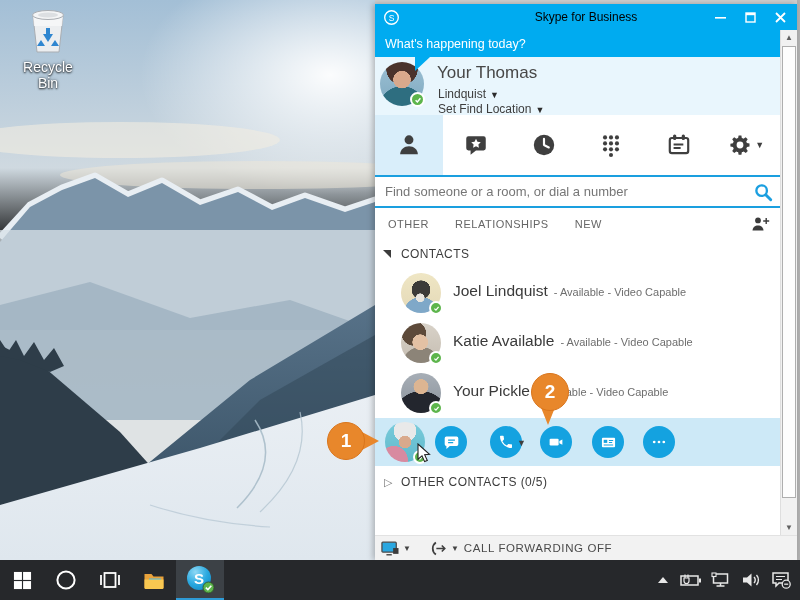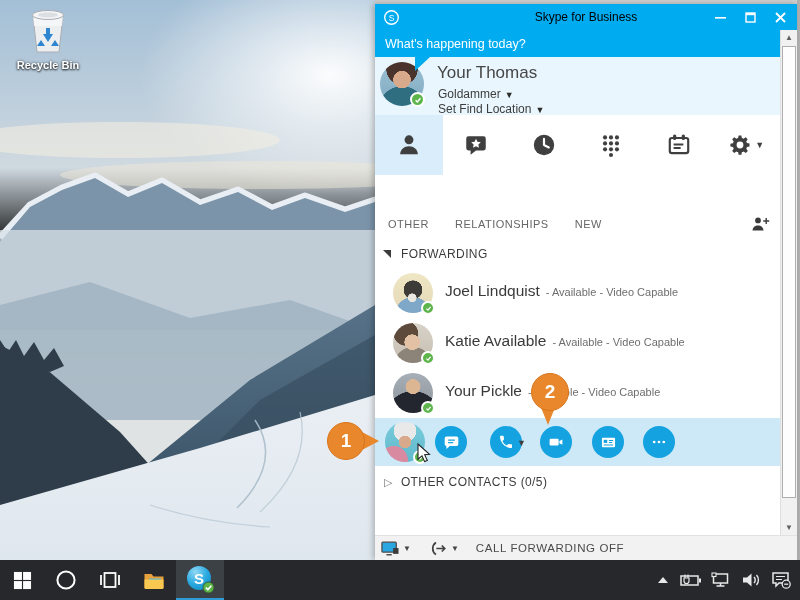--- a/index.html
+++ b/index.html
@@ -4,21 +4,21 @@
 <style>
   * { margin:0; padding:0; box-sizing:border-box; }
   html,body { width:800px; height:600px; overflow:hidden; font-family:"Liberation Sans", sans-serif; }
   .screen { position:relative; width:800px; height:600px; background:#9db8cc; }
 
   
   .wallpaper { position:absolute; left:0; top:0; width:800px; height:560px; }
 
   
   .recycle-bin { position:absolute; left:16px; top:6px; width:64px; height:72px; text-align:center; cursor:default; }
-  .recycle-bin .label { margin-top:1px; font-size:11px; color:#fff; text-shadow:0 1px 2px rgba(0,0,0,.85), 0 0 3px rgba(0,0,0,.6);font-weight:bold; }
+  .recycle-bin .label { margin-top:1px; font-size:14px; color:#fff; text-shadow:0 1px 2px rgba(0,0,0,.85), 0 0 3px rgba(0,0,0,.6); }
 
   
   .edge-top   { position:absolute; left:375px; top:0; width:425px; height:4px; background:#cfcfcf; }
   .edge-right { position:absolute; left:797px; top:0; width:3px; height:560px; background:#b1b1b1; }
   .window { position:absolute; left:375px; top:4px; width:422px; height:556px; background:#fff; box-shadow:-2px 0 6px rgba(0,0,0,.25); }
 
   .titlebar { position:absolute; left:0; top:0; width:100%; height:26px; background:#00abf0; display:flex; align-items:center; }
   .titlebar .logo { margin-left:8px; width:17px; height:17px; flex:0 0 auto; }
   .titlebar .title { position:absolute; left:0; right:0; text-align:center; color:#000000; font-size:12px; }
   .win-controls { position:absolute; right:2px; top:0; height:26px; display:flex; }
@@ -57,21 +57,21 @@
 
   .tabsrow { position:absolute; left:0; top:204px; width:405px; height:32px; background:#fff; display:flex; align-items:stretch; }
   .tab { display:flex; align-items:center; padding:0 13px; font-size:11px; letter-spacing:.5px; color:#666; }
   .tab.selected { background:#d9eefa; color:#404040; }
   .add-contact { margin-left:auto; width:40px; display:flex; align-items:center; justify-content:center; }
 
   .group-header { position:absolute; left:0; width:405px; height:28px; display:flex; align-items:center; font-size:12px; letter-spacing:.4px; color:#3c3c3c; background:#fff; }
   .group-header .tri-open { width:0; height:0; border-top:8px solid #3c3c3c; border-left:8px solid transparent; margin:0 10px 0 8px; }
   .group-header .tri-closed { color:#707070; font-size:11px; margin:0 8px 0 9px; }
 
-  .contact-row { position:absolute; left:8px; width:405px; height:50px; background:#fff; }
+  .contact-row { position:absolute; left:16px; width:405px; height:50px; background:#fff; }
   .contact-row .avatar { position:absolute; left:10px; top:5px; width:40px; height:40px; }
   .contact-row .presence { right:-2px; bottom:-2px; width:14px; height:14px; }
   .contact-row .cname { position:absolute; left:62px; top:14px; font-size:15.5px; color:#3a3a3a; white-space:nowrap; }
   .contact-row .cdetail { font-size:11px; color:#6e6e6e; margin-left:6px; }
 
   .av-joel { background:
       radial-gradient(circle at 48% 62%, #e9e6df 0 13%, rgba(0,0,0,0) 14%),
       radial-gradient(circle at 50% 42%, #3c3b38 0 30%, rgba(0,0,0,0) 31%),
       radial-gradient(circle at 50% 105%, #7fa8c8 0 38%, rgba(0,0,0,0) 39%),
       linear-gradient(#efe6c4, #e4d9b8); }
@@ -95,21 +95,21 @@
   .hover-row .presence { right:-2px; bottom:-2px; width:14px; height:14px; }
   .action-btn { position:absolute; top:8px; width:32px; height:32px; border-radius:50%; background:#14a2e0; display:flex; align-items:center; justify-content:center; }
   .action-btn svg { display:block; }
   .phone-caret { position:absolute; top:20px; font-size:9px; color:#3f3f3f; }
 
   .filler { position:absolute; left:0; top:494px; width:405px; height:37px; background:#fff; }
 
   .bottombar { position:absolute; left:0; top:531px; width:422px; height:25px; background:#f2f2f2; border-top:1px solid #e2e2e2; display:flex; align-items:center; }
   .bottombar .dev-btn, .bottombar .fwd-btn { display:flex; align-items:center; padding:0 5px; height:100%; }
   .bottombar .caret { font-size:8px; color:#444; margin-left:3px; }
-  .bottombar .cf-text { font-size:11.5px; color:#4a4a4a; letter-spacing:.6px; margin-left:12px; }
+  .bottombar .cf-text { font-size:11.5px; color:#4a4a4a; letter-spacing:.6px; }
 
   
   .scrollbar { position:absolute; right:0; top:26px; width:17px; height:505px; background:#f1f1f1; border-left:1px solid #dedede; }
   .sb-arrow { position:absolute; left:0; width:16px; height:15px; display:flex; align-items:center; justify-content:center; color:#606060; font-size:8px; background:#f1f1f1; }
   .sb-up { top:0; } .sb-down { bottom:0; }
   .sb-thumb { position:absolute; left:1px; top:16px; width:14px; height:452px; background:#fdfdfd; border:1px solid #aeaeae; }
 
   
   .callout { position:absolute; width:38px; height:38px; border-radius:50%; background:#e8872b; border:1px solid #d9751c; color:#fff; font-size:19px; font-weight:bold; display:flex; align-items:center; justify-content:center; z-index:30; }
   .callout-1 { left:327px; top:422px; }
@@ -227,21 +227,21 @@
 
     <div class="profile">
       <div class="avatar">
         <div class="presence">
           <svg width="8" height="8" viewBox="0 0 10 10">
               <path d="M2 5.2 L4.2 7.4 L8 2.8" fill="none" stroke="#fff" stroke-width="1.8"></path>
             </svg>
         </div>
       </div>
       <div class="name">Your Thomas</div>
-      <div class="line2"><span>Goldammer</span><span class="caret">▼</span></div>
+      <div class="line2"><span>Lindquist</span><span class="caret">▼</span></div>
       <div class="line3"><span>Set Find Location</span><span class="caret">▼</span></div>
     </div>
 
     <div class="toolbar">
       <div class="tool selected">
         <svg width="26" height="26" viewBox="0 0 24 24" fill="#3f3f3f">
           <circle cx="12" cy="7.2" r="4.1"></circle>
             <path d="M3.8 20.6 C4 16 7.6 13.2 12 13.2 s8 2.8 8.2 7.4 Z"></path>
         </svg>
       </div>
@@ -280,37 +280,46 @@
         </svg>
       </div>
       <div class="tool">
         <svg width="24" height="24" viewBox="0 0 24 24">
           <path fill="#3f3f3f" fill-rule="evenodd" d="M21.5 13.4 v-2.8 l-2.6-.5 a7 7 0 0 0-.7-1.7 l1.5-2.2-2-2-2.2 1.5 a7 7 0 0 0-1.7-.7 L13.4 2.5 h-2.8 l-.5 2.6 a7 7 0 0 0-1.7.7 L6.2 4.3 l-2 2 1.5 2.2 a7 7 0 0 0-.7 1.7 l-2.6.5 v2.8 l2.6.5 c.16.6.4 1.17.7 1.7 l-1.5 2.2 2 2 2.2-1.5 c.53.3 1.1.54 1.7.7 l.5 2.6 h2.8 l.5-2.6 a7 7 0 0 0 1.7-.7 l2.2 1.5 2-2-1.5-2.2 c.3-.53.54-1.1.7-1.7 Z M12 15.4 a3.4 3.4 0 1 1 0-6.8 a3.4 3.4 0 0 1 0 6.8 Z"></path>
         </svg>
         <span class="tool-caret">▼</span>
       </div>
     </div>
 
+    <div class="searchbar">
+      <input type="text" placeholder="Find someone or a room, or dial a number" style="">
+      <div class="search-btn">
+        <svg width="20" height="20" viewBox="0 0 22 22">
+          <circle cx="9.5" cy="9.5" r="5.8" fill="none" stroke="#1b9fe0" stroke-width="2.6"></circle>
+          <path d="M14 14 L19.5 19.5" stroke="#1b9fe0" stroke-width="3.2" stroke-linecap="round"></path>
+        </svg>
+      </div>
+    </div>
 
     <div class="tabsrow">
       <div class="tab">OTHER</div>
       <div class="tab">RELATIONSHIPS</div>
       <div class="tab">NEW</div>
       <div class="add-contact">
         <svg width="19" height="16" viewBox="0 0 19 16">
           <circle cx="7" cy="4.4" r="2.9" fill="#3b3b3b"></circle>
           <path d="M1.5 14.5 C1.7 11.2 4 9.4 7 9.4 s5.3 1.8 5.5 5.1 Z" fill="#3b3b3b"></path>
           <path d="M15.2 2 v6 M12.2 5 h6" stroke="#3b3b3b" stroke-width="1.4"></path>
         </svg>
       </div>
     </div>
 
     <div class="group-header" style="top:236px;">
       <span class="tri-open"></span>
-      <span>FORWARDING</span>
+      <span>CONTACTS</span>
     </div>
 
     <div class="contact-row" style="top:264px;">
       <div class="avatar av-joel">
         <div class="presence">
           <svg width="7" height="7" viewBox="0 0 10 10">
               <path d="M2 5.2 L4.2 7.4 L8 2.8" fill="none" stroke="#fff" stroke-width="1.8"></path>
             </svg>
         </div>
       </div>

